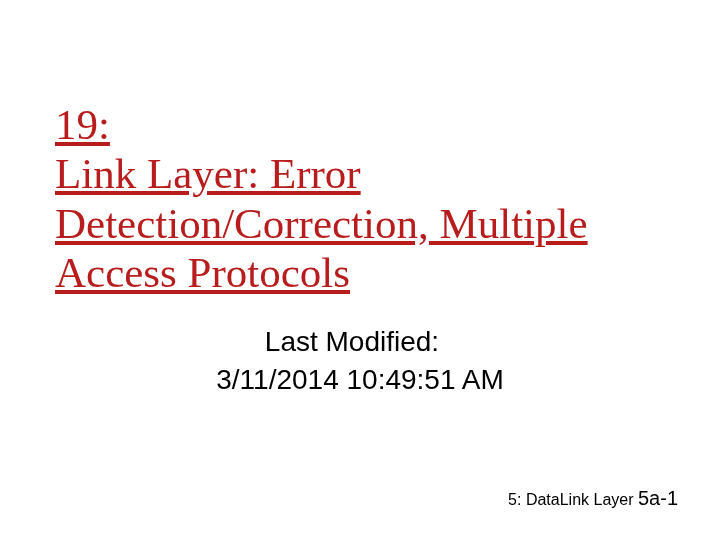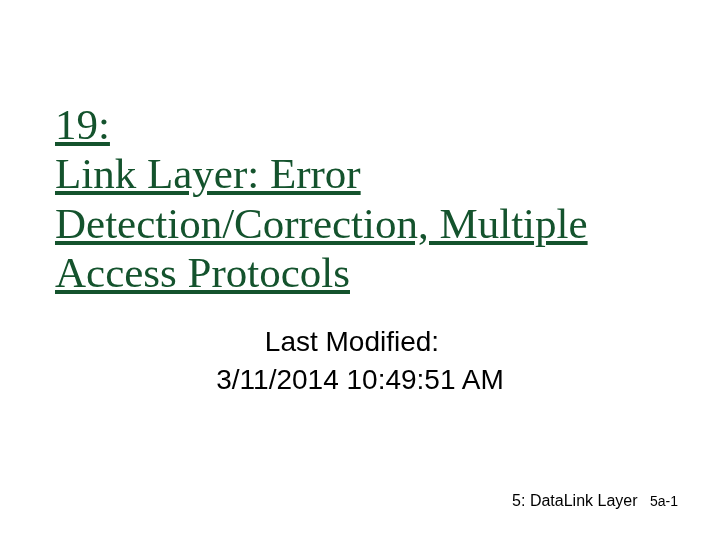--- a/index.html
+++ b/index.html
@@ -15,21 +15,21 @@
       position: relative;
       overflow: hidden;
     }
     .slide-title {
       position: absolute;
       left: 55px;
       top: 100px;
       width: 620px;
       font-size: 43px;
       line-height: 1.15;
-      color: #14532d;
+      color: #b91c1c;
       text-decoration: underline;
       font-weight: normal;
     }
     .last-modified-label {
       position: absolute;
       left: 0;
       width: 704px;
       top: 326px;
       text-align: center;
       font-size: 28px;
@@ -50,22 +50,21 @@
       position: absolute;
       bottom: 30px;
       right: 42px;
       font-size: 16px;
       color: #000000;
       font-family: Verdana, Arial, sans-serif;
     }
     .footer-chapter {
     }
     .footer-page {
-      font-size: 14px;
-      margin-left: 8px;
+      font-size: 20px;
     }
   </style>
 </head>
 <body>
 
 <h1 class="slide-title">
   <span style="white-space: pre-line;">19:
 Link Layer: Error Detection/Correction, Multiple Access Protocols</span>
 </h1>
 

